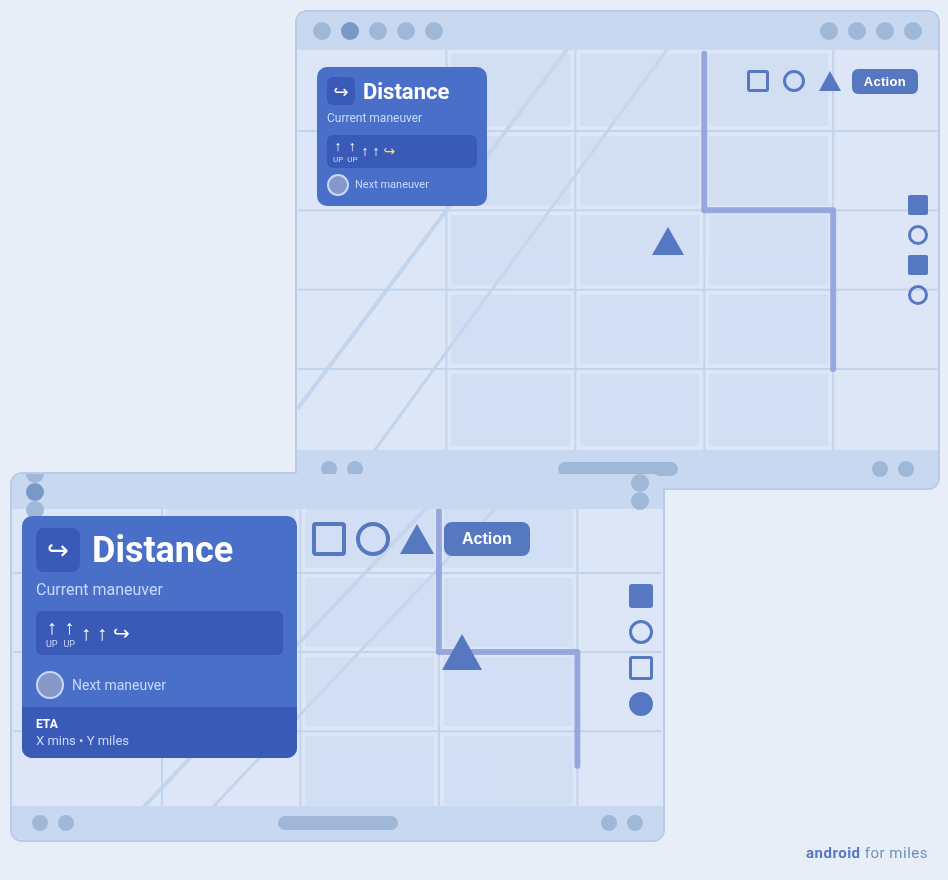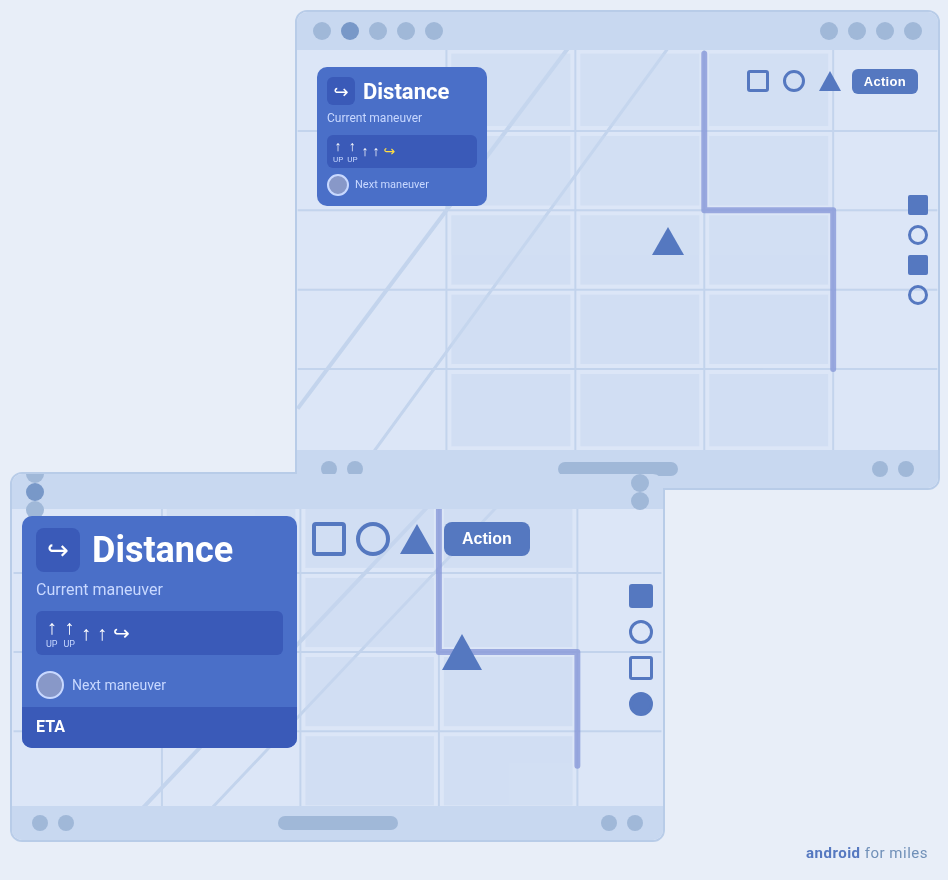--- a/index.html
+++ b/index.html
@@ -371,21 +371,21 @@
       border: 2px solid #c8d8ff;
       flex-shrink: 0;
     }
 
     
     .eta-bar {
       background: #3a5ab8;
       padding: 10px 14px;
     }
     .eta-bar .eta-label {
-      font-size: 16px;
+      font-size: 12px;
       font-weight: 700;
       color: white;
       margin-bottom: 2px;
     }
     .eta-bar .eta-value {
       font-size: 13px;
       color: #c8d8ff;
     }
 
     
@@ -709,20 +709,21 @@
           <span class="lane-arrow-large highlight">↪</span>
         </div>
       </div>
     </div>
     <div class="next-maneuver-row">
       <div class="next-dot-large"></div>
       <span>Next maneuver</span>
     </div>
     <div class="eta-bar">
       <div class="eta-label">ETA</div>
+      <div class="eta-value">X mins • Y miles</div>
     </div>
   </div>
 
   <div class="small-toolbar">
     <div>
       <div class="small-icon-square"></div>
     </div>
     <div>
       <div class="small-icon-circle"></div>
     </div>

